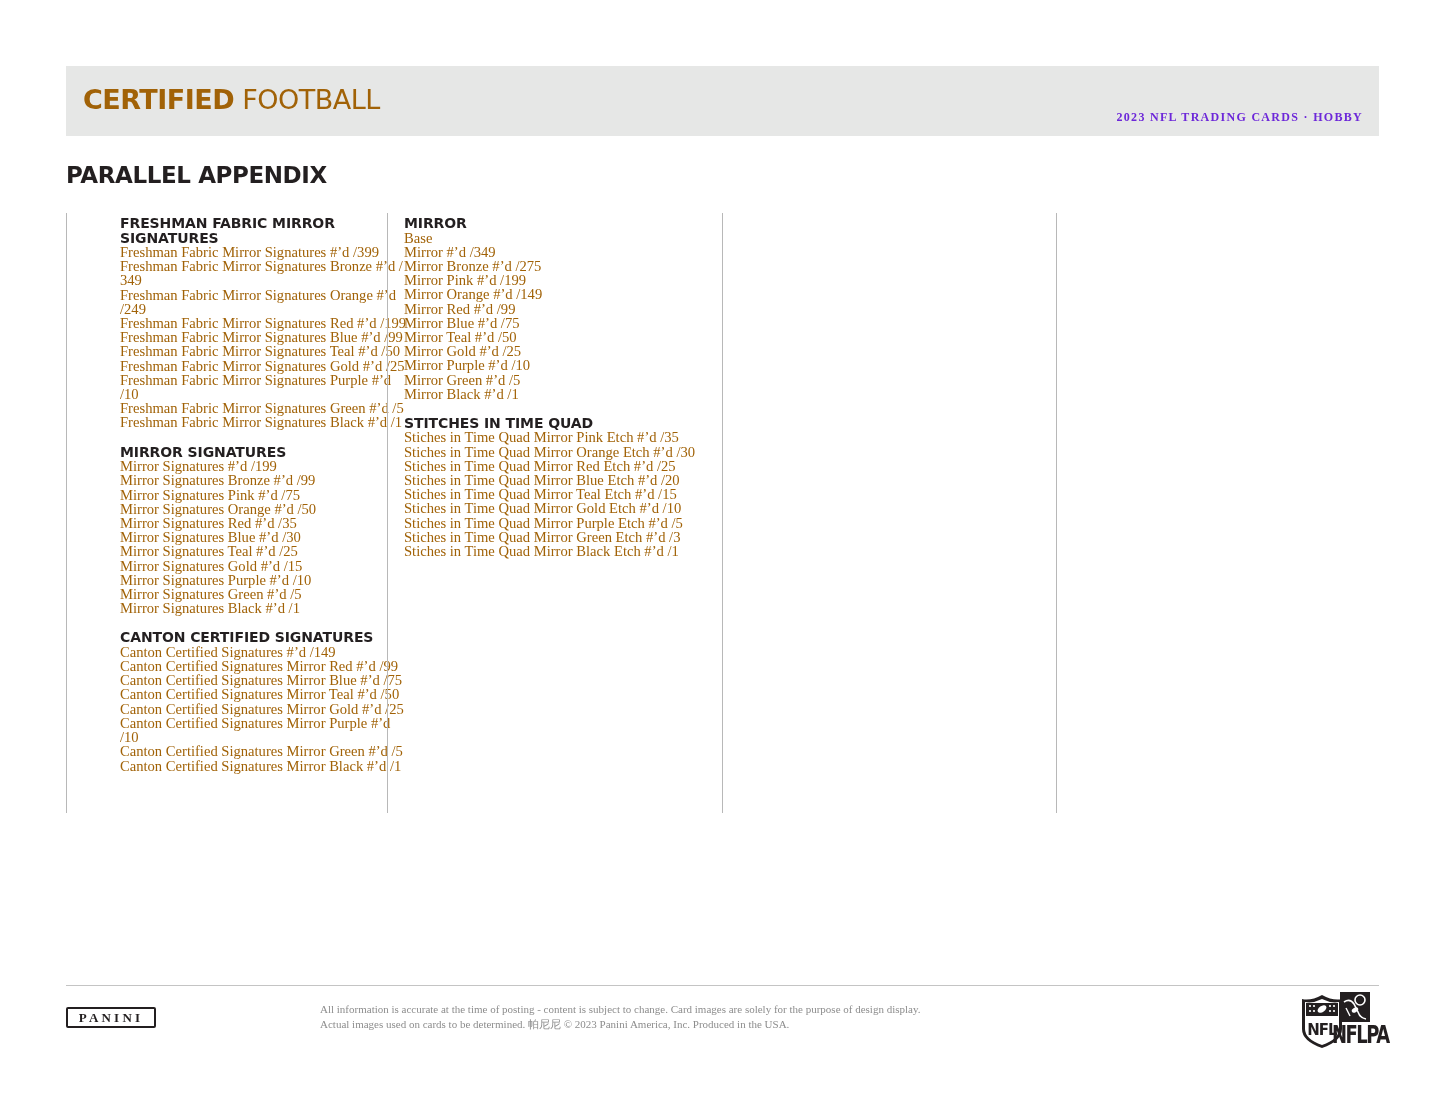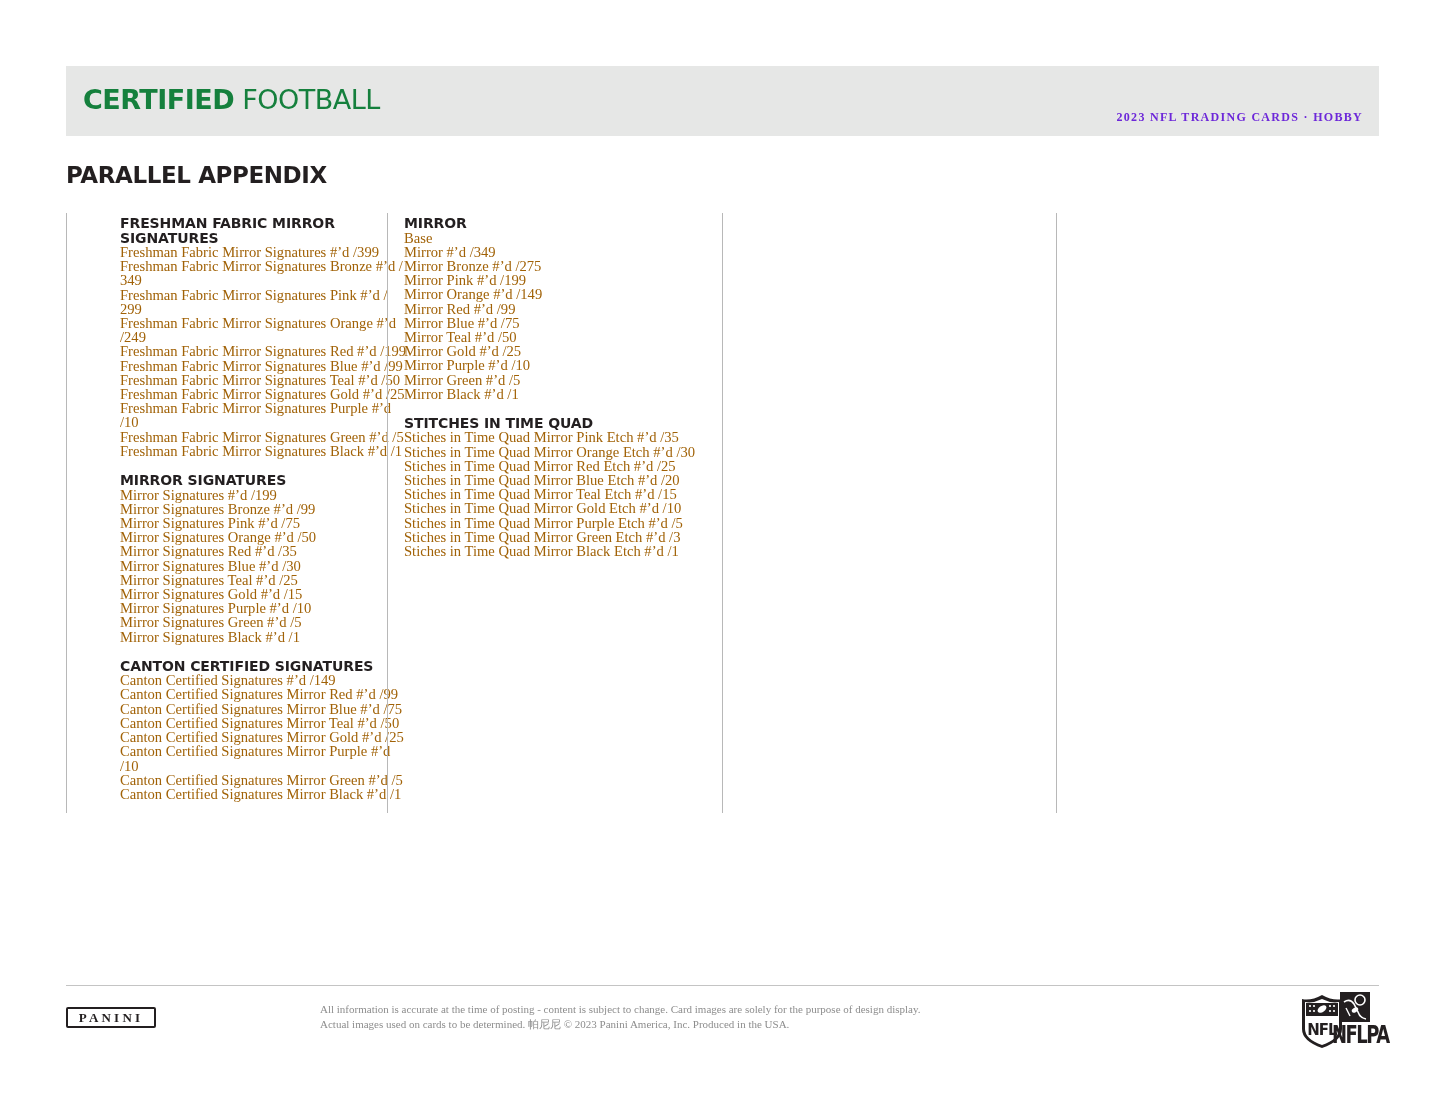--- a/index.html
+++ b/index.html
@@ -1,21 +1,21 @@
 <!DOCTYPE html>
 <html><head>
   <meta charset="utf-8">
   <style>
     html, body { margin: 0; padding: 0; background: #ffffff; }
     body { width: 1445px; height: 1117px; position: relative; overflow: hidden;
            font-family: "Liberation Serif", serif; color: #231f20; }
     .header-band { position: absolute; left: 66px; top: 66px; width: 1313px; height: 70px;
                    background: #e6e7e6; }
     .brand-title { position: absolute; left: 17px; top: 18px; font-family: "DejaVu Sans", sans-serif;
-                   font-size: 27px; letter-spacing: -0.5px; color: #15803d; white-space: nowrap; }
+                   font-size: 27px; letter-spacing: -0.5px; color: #a16207; white-space: nowrap; }
     .brand-title .bold { font-weight: bold; }
     .brand-title .light { font-weight: normal; }
     .header-right { position: absolute; right: 16px; top: 44px; font-family: "Liberation Serif", serif;
                     font-weight: bold; font-size: 12px; letter-spacing: 1.3px; color: #6d28d9; }
     .page-title { position: absolute; left: 66px; top: 162px; font-family: "DejaVu Sans", sans-serif;
                   font-weight: bold; font-size: 23px; letter-spacing: -0.4px; color: #231f20; }
     .col { position: absolute; top: 213px; height: 600px; border-left: 1.5px solid #b8b8b8; }
     .col-inner { padding-left: 14px; padding-top: 3px; }
     .section { margin-bottom: 15px; }
     .section-title { font-family: "DejaVu Sans", sans-serif; font-weight: bold; font-size: 14px;
@@ -48,21 +48,20 @@
 </div>
 
 <div class="page-title">PARALLEL APPENDIX</div>
 
 <div class="col" style="left:66px; width:306px;padding-left:39px;">
   <div class="col-inner">
     <div class="section">
       <div class="section-title">FRESHMAN FABRIC MIRROR SIGNATURES</div>
       <div class="item">Freshman Fabric Mirror Signatures #’d /399</div>
       <div class="item">Freshman Fabric Mirror Signatures Bronze #’d / 349</div>
-      <div class="item">Freshman Fabric Mirror Signatures Pink #’d / 299</div>
       <div class="item">Freshman Fabric Mirror Signatures Orange #’d /249</div>
       <div class="item">Freshman Fabric Mirror Signatures Red #’d /199</div>
       <div class="item">Freshman Fabric Mirror Signatures Blue #’d /99</div>
       <div class="item">Freshman Fabric Mirror Signatures Teal #’d /50</div>
       <div class="item">Freshman Fabric Mirror Signatures Gold #’d /25</div>
       <div class="item">Freshman Fabric Mirror Signatures Purple #’d /10</div>
       <div class="item">Freshman Fabric Mirror Signatures Green #’d /5</div>
       <div class="item">Freshman Fabric Mirror Signatures Black #’d /1</div>
     </div>
     <div class="section">

